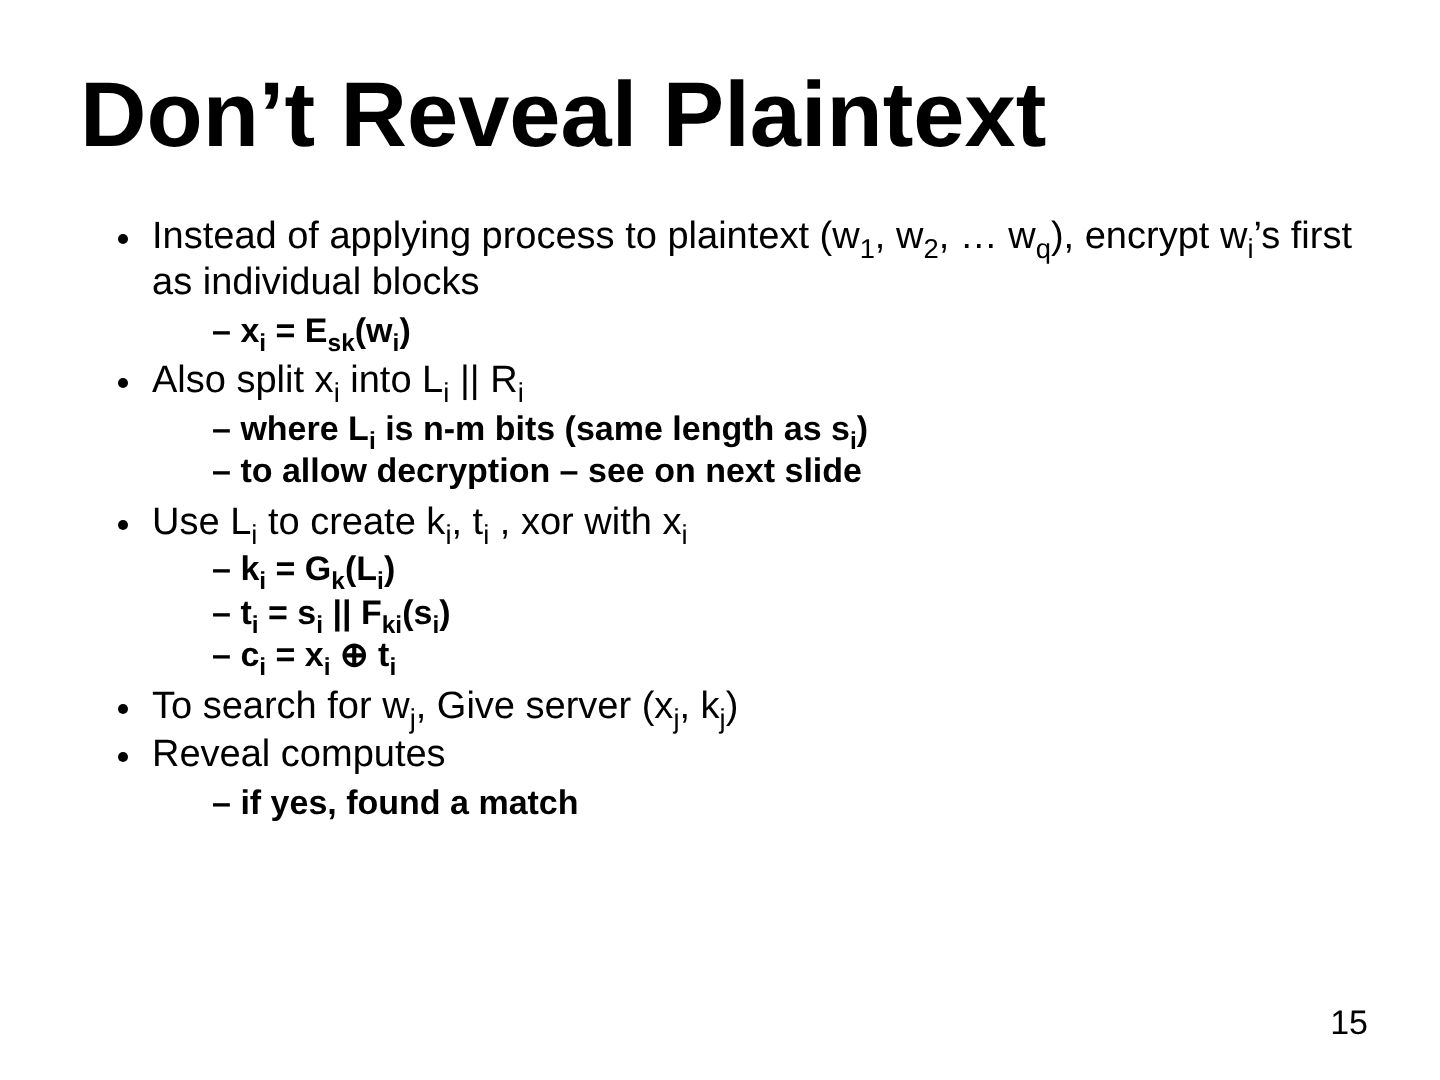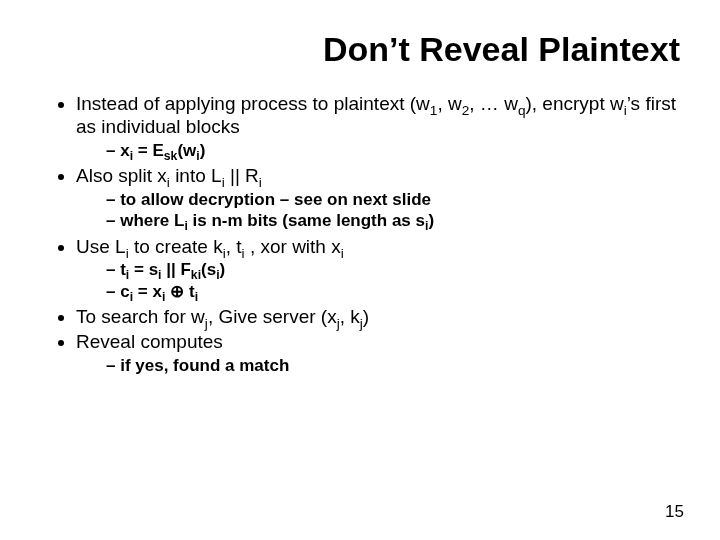--- a/index.html
+++ b/index.html
@@ -13,23 +13,23 @@
     position: relative;
   }
   .slide {
     width: 720px;
     height: 540px;
     box-sizing: border-box;
     padding: 20px 40px 20px 40px;
     position: relative;
   }
   h1.title {
-    font-size: 34px;
+    font-size: 46px;
     font-weight: bold;
-    text-align: right;
+    text-align: left;
     margin: 10px 0 24px 0;
   }
   ul.outer {
     list-style: disc;
     padding-left: 36px;
     margin: 0;
     font-size: 19px;
     line-height: 1.2;
   }
   ul.outer > li {
@@ -71,26 +71,27 @@
 <h1 class="title">Don’t Reveal Plaintext</h1>
 
 <ul class="outer">
   <li>Instead of applying process to plaintext (w<sub>1</sub>, w<sub>2</sub>, … w<sub>q</sub>), encrypt w<sub>i</sub>’s first as individual blocks</li>
   <ul class="inner">
     <li>x<sub>i</sub> = E<sub>sk</sub>(w<sub>i</sub>)</li>
   </ul>
 
   <li>Also split x<sub>i</sub> into L<sub>i</sub> || R<sub>i</sub></li>
   <ul class="inner">
+    <li>where L<sub>i</sub> is n-m bits (same length as s<sub>i</sub>)</li>
     <li>to allow decryption – see on next slide</li>
-    <li>where L<sub>i</sub> is n-m bits (same length as s<sub>i</sub>)</li>
   </ul>
 
   <li>Use L<sub>i</sub> to create k<sub>i</sub>, t<sub>i</sub> , xor with x<sub>i</sub></li>
   <ul class="inner">
+    <li>k<sub>i</sub> = G<sub>k</sub>(L<sub>i</sub>)</li>
     <li>t<sub>i</sub> = s<sub>i</sub> || F<sub>ki</sub>(s<sub>i</sub>)</li>
     <li>c<sub>i</sub> = x<sub>i</sub> <span class="xor">⊕</span> t<sub>i</sub></li>
   </ul>
 
   <li>To search for w<sub>j</sub>, Give server (x<sub>j</sub>, k<sub>j</sub>)</li>
   <li>Reveal computes</li>
   <ul class="inner">
     <li>if yes, found a match</li>
   </ul>
 </ul>

